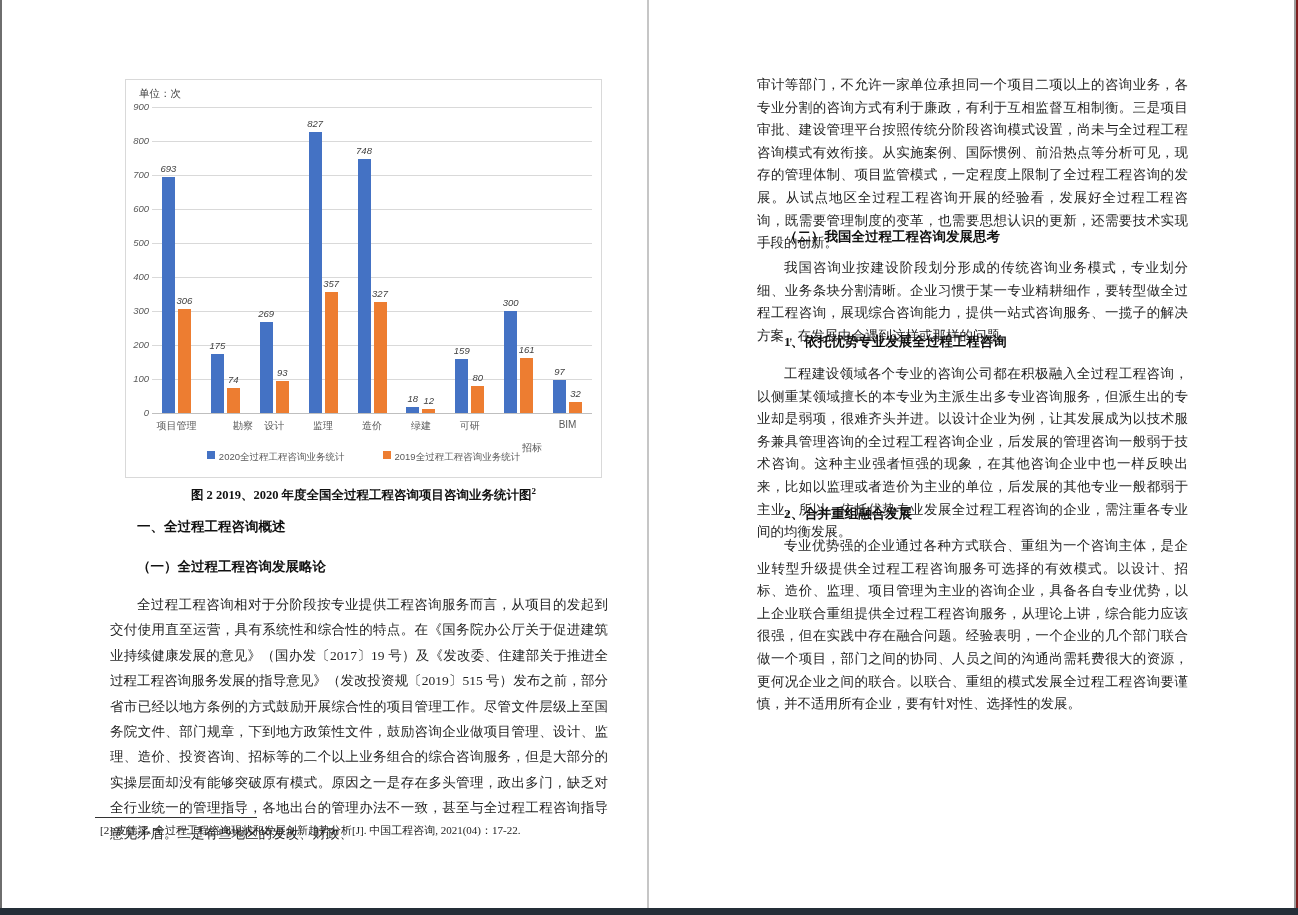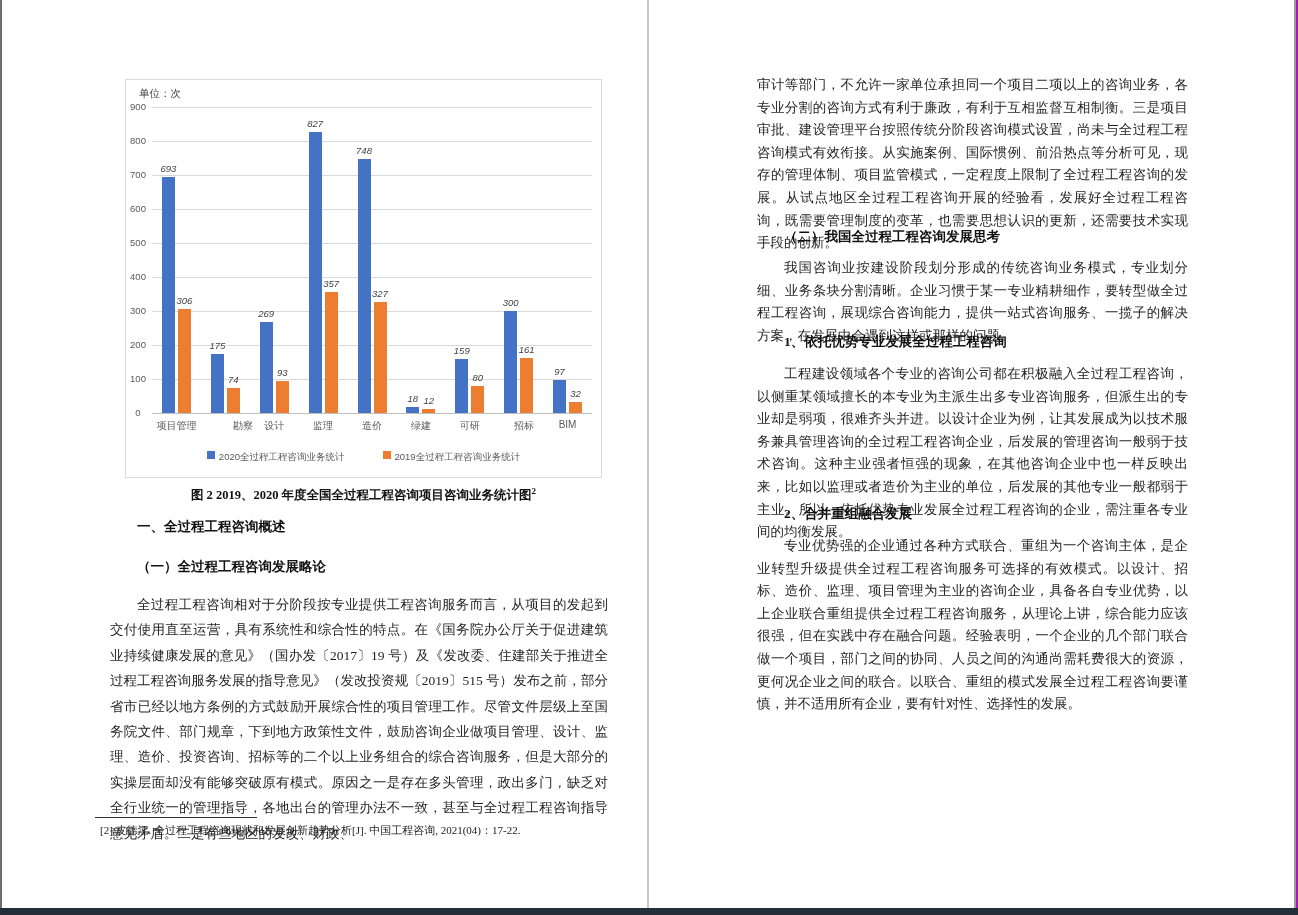--- a/index.html
+++ b/index.html
@@ -1,18 +1,18 @@
 <!DOCTYPE html>
 <html><head>
 <meta charset="utf-8">
 <style>
   * { margin:0; padding:0; box-sizing:border-box; }
   html,body { background:#e8e8e8; }
   .viewport {
-    position:relative; width:1298px; height:915px; background:#a21caf;
+    position:relative; width:1298px; height:915px; background:#7f1d1d;
     overflow:hidden; font-family:"Liberation Serif", serif; color:#1f1f1f;
   }
   .edge { position:absolute; top:0; height:909px; }
   .edge-left  { left:0;  width:2px; background:#6e6e6e; }
   .edge-mid   { left:647px; width:2px; background:#c6c6c6; }
   .edge-right { left:1294px; width:2px; background:#9c9c9c; }
   .bottom-bar { position:absolute; left:0; top:908px; width:1298px; height:7px; background:#242e38; }
 
   .page { position:absolute; top:0; width:645px; height:908px; background:#fff; }
   .page-left  { left:2px; }
@@ -21,21 +21,21 @@
   
   .chart-box {
     position:absolute; left:123px; top:79px; width:477px; height:399px;
     border:1px solid #d9d9d9; background:#fff;
     font-family:"Liberation Sans", sans-serif;
   }
   .chart-unit { position:absolute; left:13px; top:7px; font-size:10.5px; color:#404040; }
   .plot-area { position:absolute; left:26px; top:27px; width:440px; height:306px; }
   .gridline { position:absolute; left:0; width:100%; height:1px; background:#d9d9d9; }
   .gridline.zero { background:#bfbfbf; }
-  .y-label { position:absolute; width:22px; text-align:center; font-size:9.5px; color:#595959; }
+  .y-label { position:absolute; width:22px; text-align:right; font-size:9.5px; color:#595959;font-style:italic; }
   .bar { position:absolute; bottom:0; }
   .bar-label { position:absolute; width:34px; text-align:center; font-size:9.5px; color:#404040;font-style:italic; }
   .x-label { position:absolute; top:339px; width:60px; text-align:center; font-size:10px; color:#595959; }
   .legend { position:absolute; left:0; bottom:13px; width:100%; display:flex; justify-content:center; gap:38px; }
   .legend-item { display:flex; gap:4px; font-size:9.5px; color:#595959; }
   .legend-swatch { width:8px; height:8px; display:inline-block; }
 
   
   .caption {
     position:absolute; left:123px; top:486px; width:477px; text-align:center;
@@ -137,21 +137,21 @@
         <div class="y-label" style="left: 1px; top: 89px;">700</div>
         <div class="y-label" style="left: 1px; top: 55px;">800</div>
         <div class="y-label" style="left: 1px; top: 21px;">900</div>
         <div class="x-label" style="left: 20.4444px;">项目管理</div>
         <div class="x-label" style="left: 87px;">勘察</div>
         <div class="x-label" style="left: 118.222px;">设计</div>
         <div class="x-label" style="left: 167.111px;">监理</div>
         <div class="x-label" style="left: 216px;">造价</div>
         <div class="x-label" style="left: 264.889px;">绿建</div>
         <div class="x-label" style="left: 313.778px;">可研</div>
-        <div class="x-label" style="left: 368px;">招标</div>
+        <div class="x-label" style="left: 376px; margin-top: 22px;">招标</div>
         <div class="x-label" style="left: 411.556px;">BIM</div>
       </div>
 
     <div class="caption">
       <span>图 2 2019、2020 年度全国全过程工程咨询项目咨询业务统计图</span><sup>2</sup>
     </div>
 
     <div class="doc-heading" style="top:518px;">一、全过程工程咨询概述</div>
     <div class="doc-heading" style="top:558px;">（一）全过程工程咨询发展略论</div>
     <div class="doc-para" style="top:592px;">全过程工程咨询相对于分阶段按专业提供工程咨询服务而言，从项目的发起到交付使用直至运营，具有系统性和综合性的特点。在《国务院办公厅关于促进建筑业持续健康发展的意见》（国办发〔2017〕19 号）及《发改委、住建部关于推进全过程工程咨询服务发展的指导意见》（发改投资规〔2019〕515 号）发布之前，部分省市已经以地方条例的方式鼓励开展综合性的项目管理工作。尽管文件层级上至国务院文件、部门规章，下到地方政策性文件，鼓励咨询企业做项目管理、设计、监理、造价、投资咨询、招标等的二个以上业务组合的综合咨询服务，但是大部分的实操层面却没有能够突破原有模式。原因之一是存在多头管理，政出多门，缺乏对全行业统一的管理指导，各地出台的管理办法不一致，甚至与全过程工程咨询指导意见矛盾。二是有些地区的发改、财政、</div>

